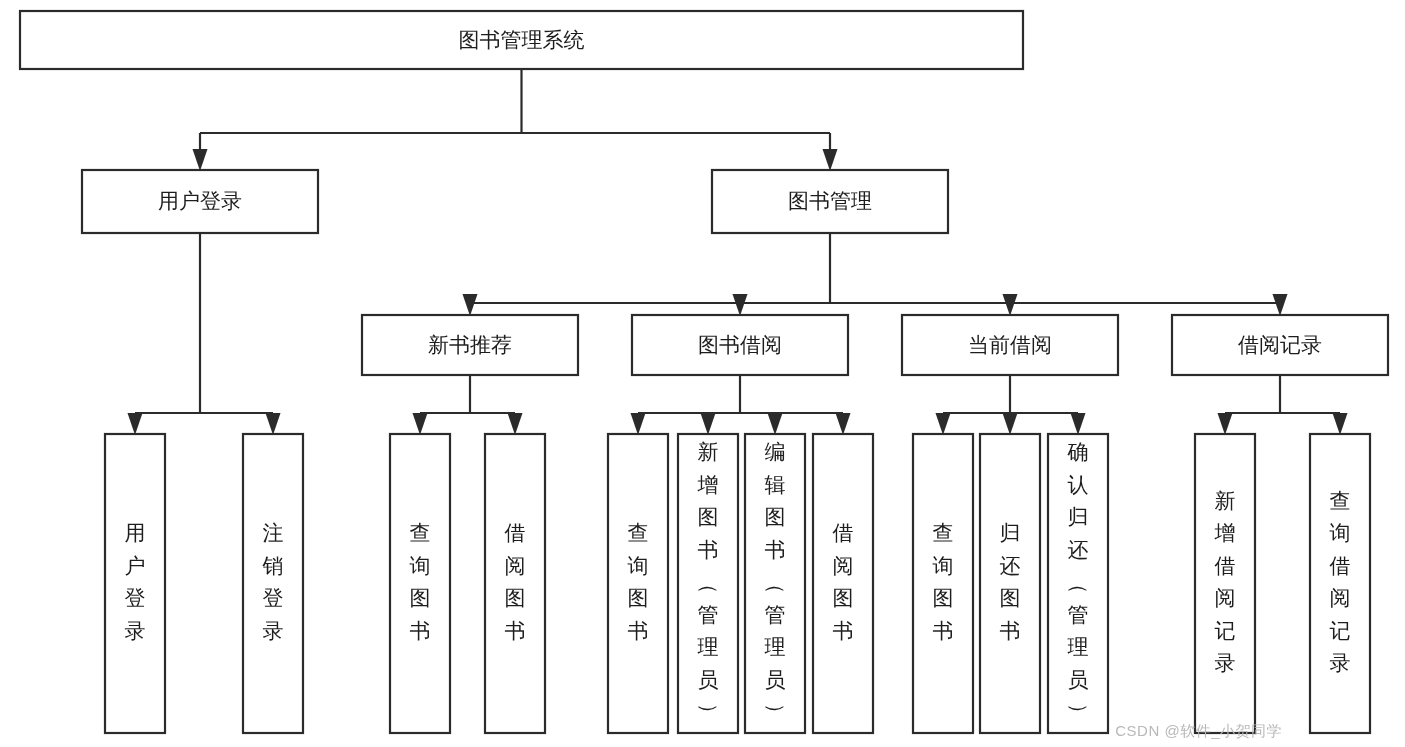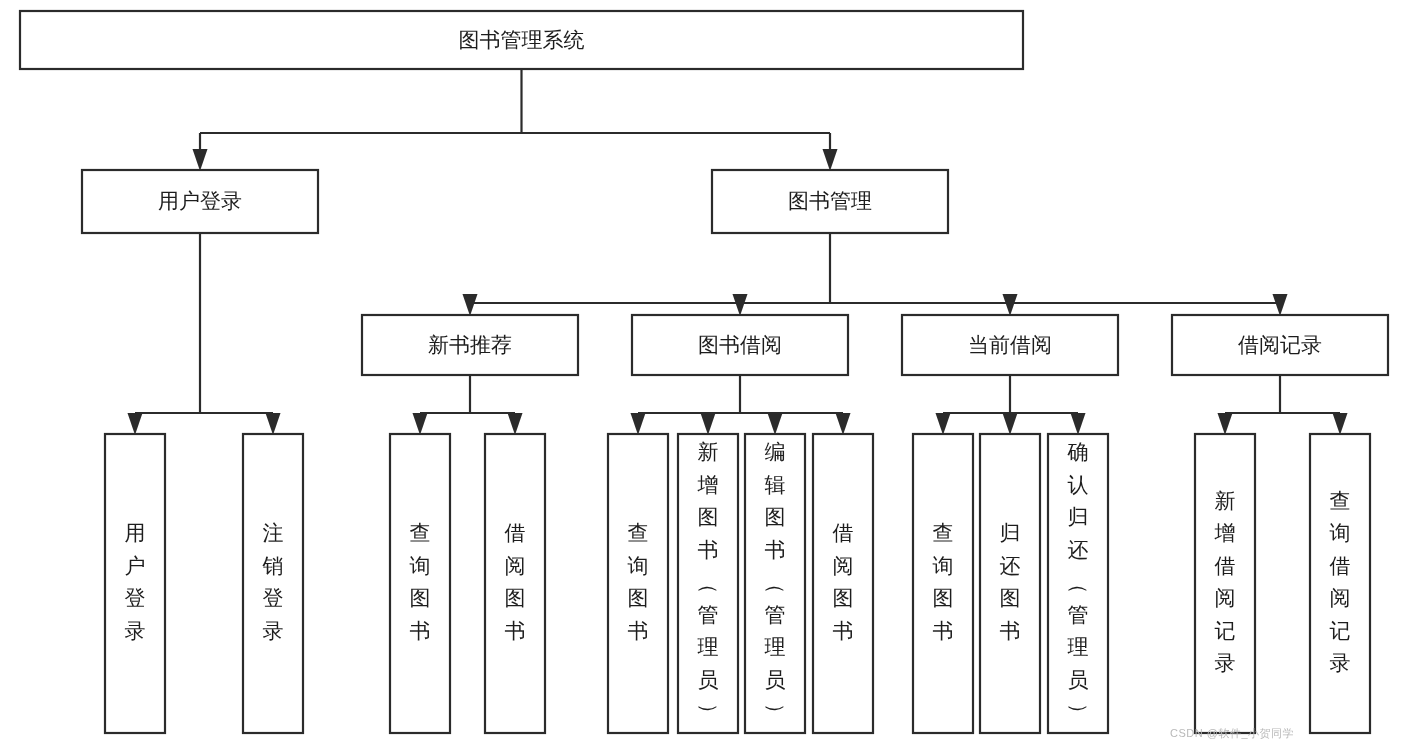--- a/index.html
+++ b/index.html
@@ -50,24 +50,24 @@
   }
   .node-label-v {
     font-family: "Liberation Sans", "DejaVu Sans", sans-serif;
     font-size: 21px;
     fill: #1d1d1d;
     text-anchor: middle;
     dominant-baseline: middle;
   }
   .watermark {
     position: absolute;
-    right: 8px;
+    right: 20px;
     bottom: 6px;
     font-family: "Liberation Sans", "DejaVu Sans", sans-serif;
-    font-size: 11px;
+    font-size: 15px;
     color: #b9b9b9;
     letter-spacing: 0.5px;
     white-space: nowrap;
     pointer-events: none;
   }
 </style>
 </head>
 <body>
 
 <div id="diagram-root">

